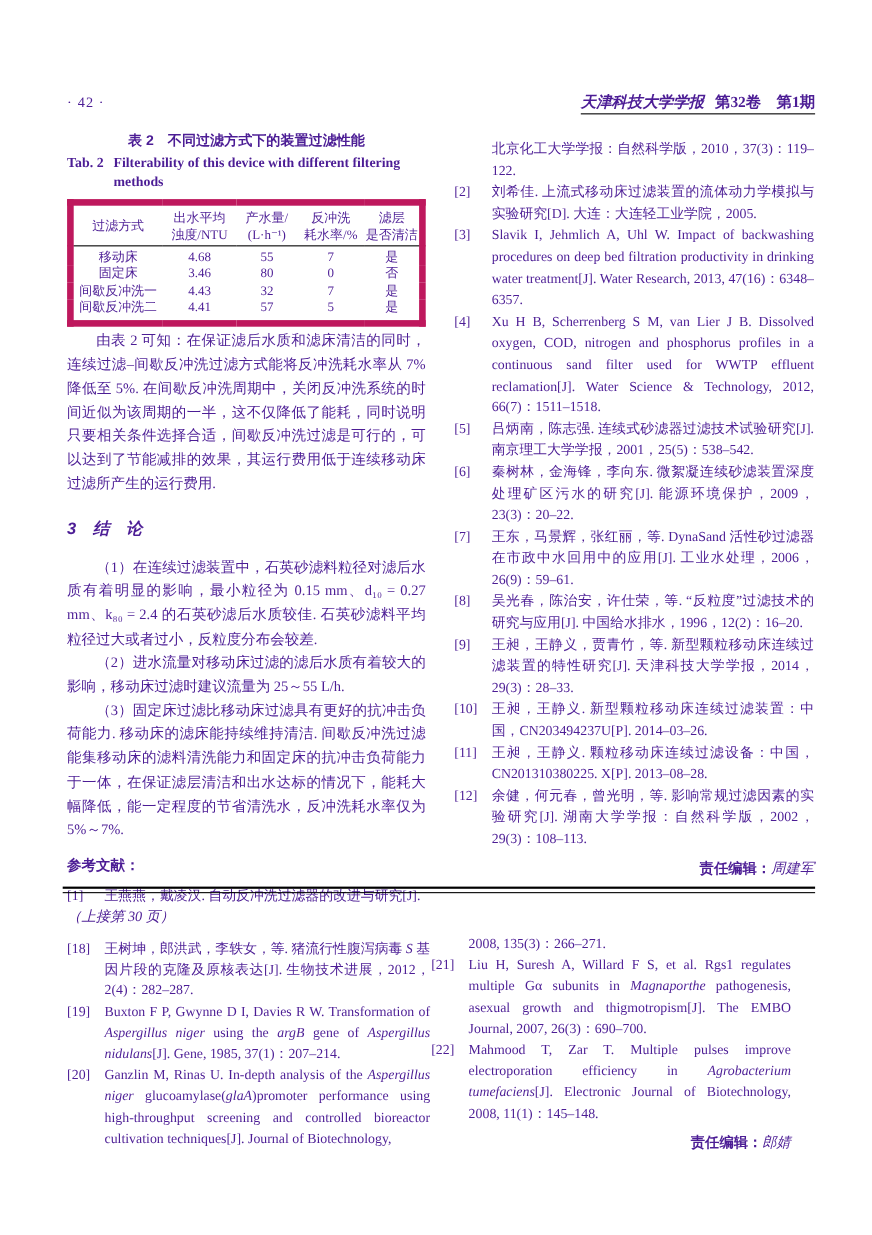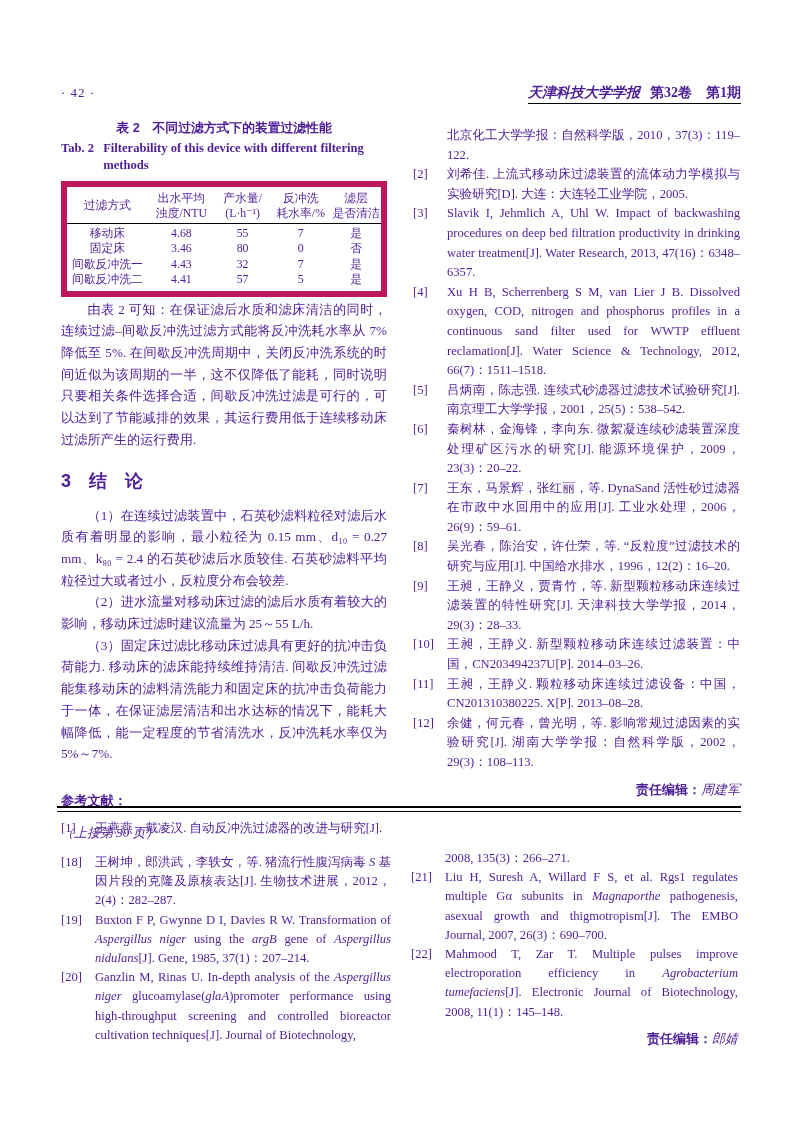--- a/index.html
+++ b/index.html
@@ -12,35 +12,35 @@
   .page-header{position:absolute;left:61px;top:84px;width:680px;display:flex;justify-content:space-between;align-items:baseline;}
   .page-num{font-size:13px;letter-spacing:1px;}
   .journal-title{display:inline-block;border-bottom:1.5px solid #000;padding-bottom:1px;font-size:14px;font-weight:bold;}
   .jname{font-style:italic;margin-right:10px;}
   .jissue{font-weight:bold;font-style:normal;}
   
   .col{position:absolute;font-size:13.2px;line-height:21.7px;}
   .col-left{left:61px;top:118px;width:326px;}
   .col-right{left:413px;top:126px;width:327px;}
   .col-left-bottom{left:61px;top:824px;width:330px;}
-  .col-right-bottom{left:411px;top:849px;width:327px;}
+  .col-right-bottom{left:392px;top:849px;width:327px;}
   
   .tbl-title-zh{text-align:center;font-family:"Liberation Sans","DejaVu Sans",sans-serif;font-weight:bold;font-size:12.8px;line-height:19px;margin-bottom:3px;}
   .tbl-title-en{display:flex;font-weight:bold;font-size:12.6px;line-height:17px;}
   .en-label{flex:0 0 auto;margin-right:9px;}
   .tbl{width:100%;border-collapse:collapse;border:6px solid #be185d;margin-top:7px;font-size:11.8px;}
   .tbl th{font-weight:normal;text-align:center;line-height:14.5px;padding:4px 0 3px;border-bottom:1.5px solid #000;vertical-align:middle;}
   .tbl td{text-align:center;line-height:15.4px;padding:0;}
   .tbl tbody tr:first-child td{padding-top:2px;}
   .tbl tbody tr:last-child td{padding-bottom:3px;}
   
   .para{text-align:justify;text-indent:2em;margin-top:2px;}
-  .sec-heading{font-family:"Liberation Sans","DejaVu Sans",sans-serif;font-weight:bold;font-size:18px;line-height:18px;margin:21px 0 15px 0;}
+  .sec-heading{font-family:"Liberation Sans","DejaVu Sans",sans-serif;font-weight:bold;font-size:15px;line-height:18px;margin:21px 0 15px 0;font-style:italic;}
   .concl{text-align:justify;text-indent:2em;}
-  .refs-heading{font-family:"Liberation Sans","DejaVu Sans",sans-serif;font-weight:bold;font-size:13.2px;margin:27px 0 9px 0;line-height:18px;}
+  .refs-heading{font-family:"Liberation Sans","DejaVu Sans",sans-serif;font-weight:bold;font-size:13.2px;margin:13px 0 9px 0;line-height:18px;}
   
   .ref-list{font-size:12.6px;line-height:19.6px;}
   .ref-list-tight{line-height:19.2px;}
   .ref{position:relative;padding-left:34px;text-align:justify;}
   .ref-label{position:absolute;left:0;top:0;}
   .ref-text i{font-style:italic;}
   
   .editor-line{text-align:right;margin-top:6px;font-size:13px;}
   .editor-label{font-family:"Liberation Sans","DejaVu Sans",sans-serif;font-weight:bold;}
   .editor-name{font-style:italic;}

